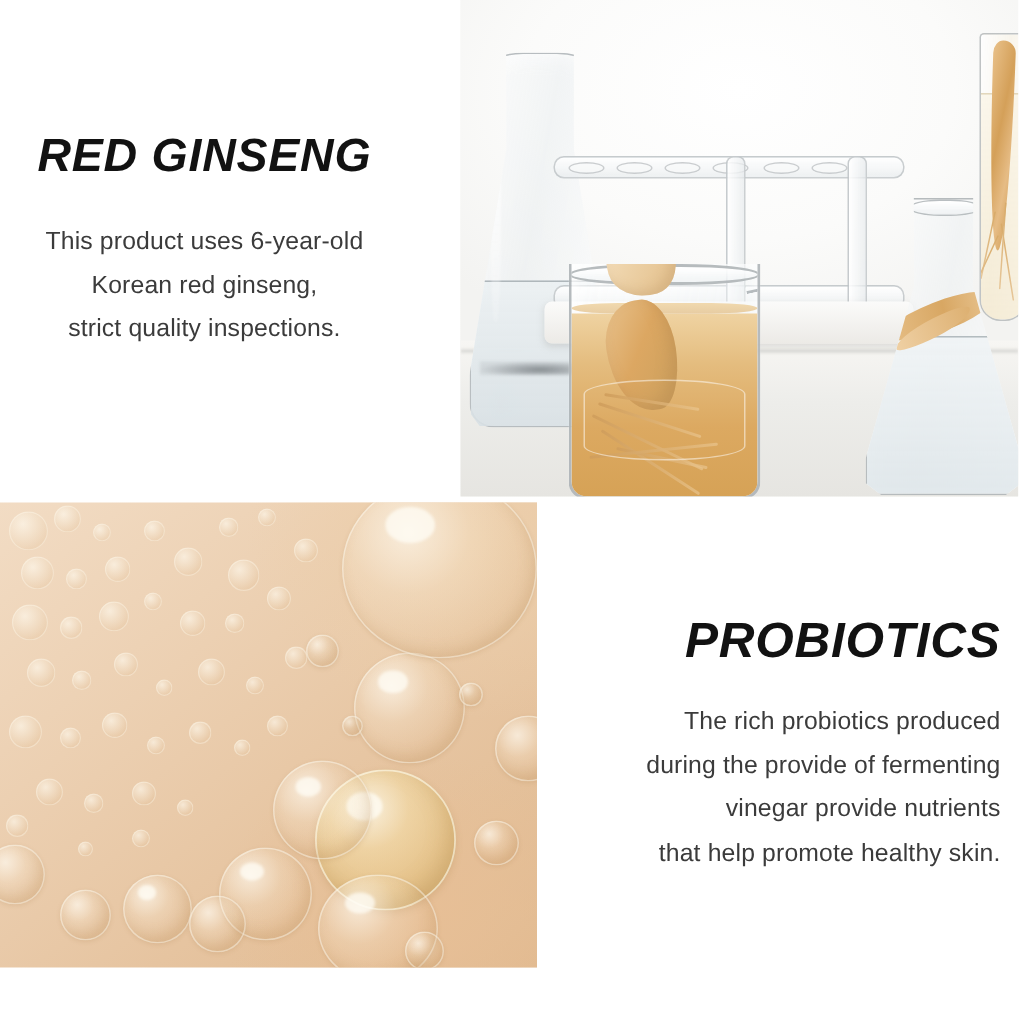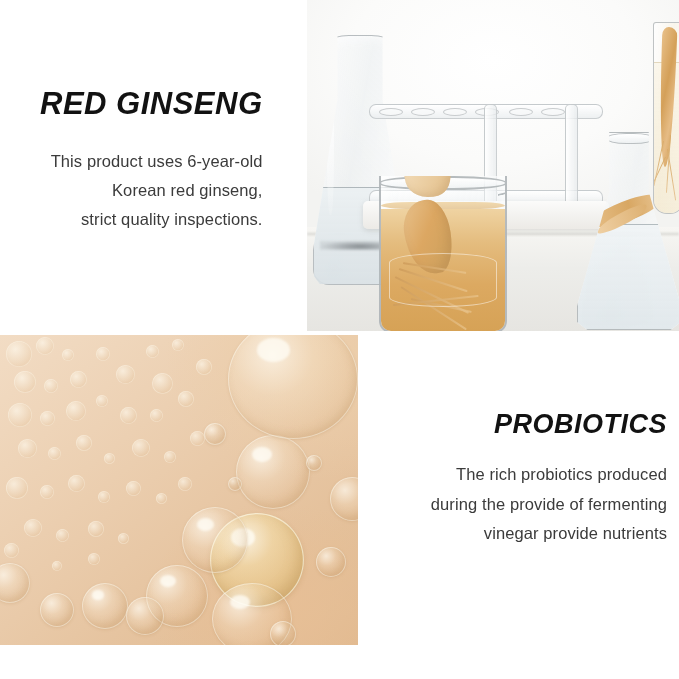--- a/index.html
+++ b/index.html
@@ -38,32 +38,32 @@
     font-weight: 400;
     font-style: normal;
     font-size: 16.5px;
     line-height: 1.78;
     color: #3b3b3b;
     letter-spacing: 0.1px;
   }
   .body-copy .ln { display: block; white-space: nowrap; }
 
   #block-red-ginseng {
-    left: 40px;
+    left: 25px;
     top: 88px;
-    text-align: right;
+    text-align: center;
   }
   #block-red-ginseng .heading { margin-bottom: 26px; }
 
   #block-probiotics {
     right: 12px;
     top: 410px;
     text-align: right;
   }
-  #block-probiotics .heading { font-size: 27px; margin-bottom: 22px; font-style: italic; }
+  #block-probiotics .heading { font-size: 33px; margin-bottom: 22px; font-style: italic; }
 
   
   .photo {
     position: absolute;
     overflow: hidden;
   }
 
   
   #photo-lab {
     left: 307px;
@@ -559,16 +559,17 @@
       <span class="ln">strict quality inspections.</span>
     </div>
   </div>
 
   <div class="block" id="block-probiotics">
     <div class="heading">PROBIOTICS</div>
     <div class="body-copy">
       <span class="ln">The rich probiotics produced</span>
       <span class="ln">during the provide of fermenting</span>
       <span class="ln">vinegar provide nutrients</span>
+      <span class="ln">that help promote healthy skin.</span>
     </div>
   </div>
 
 </div>
 
 </body></html>

